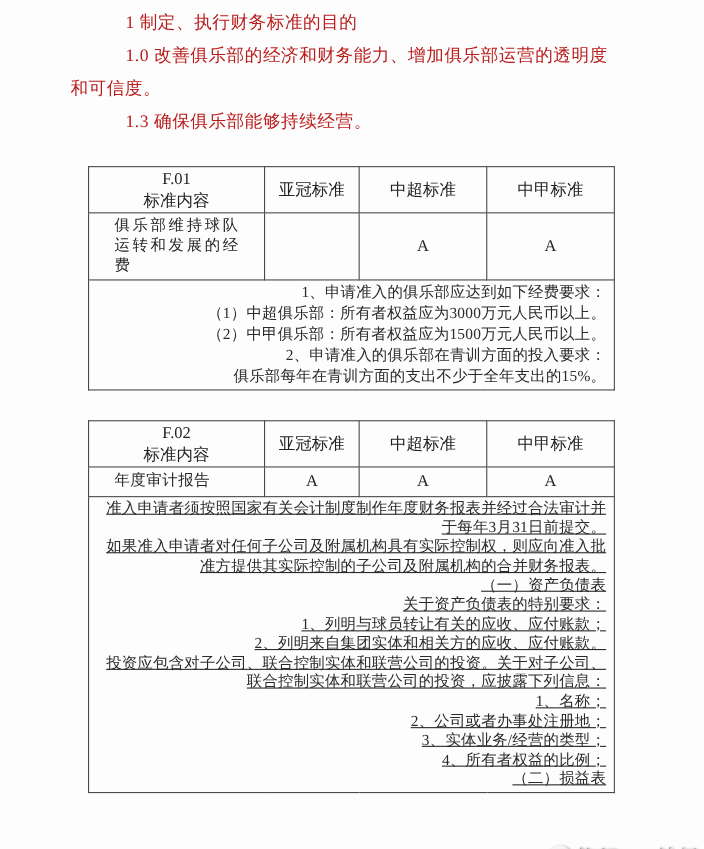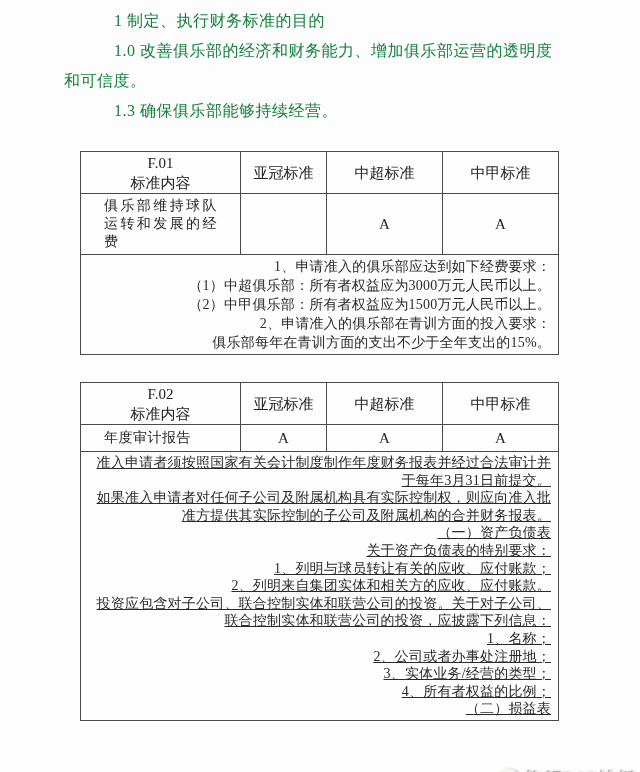--- a/index.html
+++ b/index.html
@@ -25,21 +25,21 @@
     color: #1c1c1c;
     letter-spacing: 1.5px;
     margin: 4px 0 14px 26px;
     line-height: 26px;
   }
   .para {
     font-size: 16px;
     line-height: 30px;
     letter-spacing: 0.5px;
     text-indent: 50px;
-    color: #15803d;
+    color: #b91c1c;
   }
   table.std {
     border-collapse: collapse;
     table-layout: fixed;
     width: 478px;
     margin-left: 16px;
     color: #262626;
     border-radius: 21px;
   }
   table.std.first  { margin-top: 25px; }

